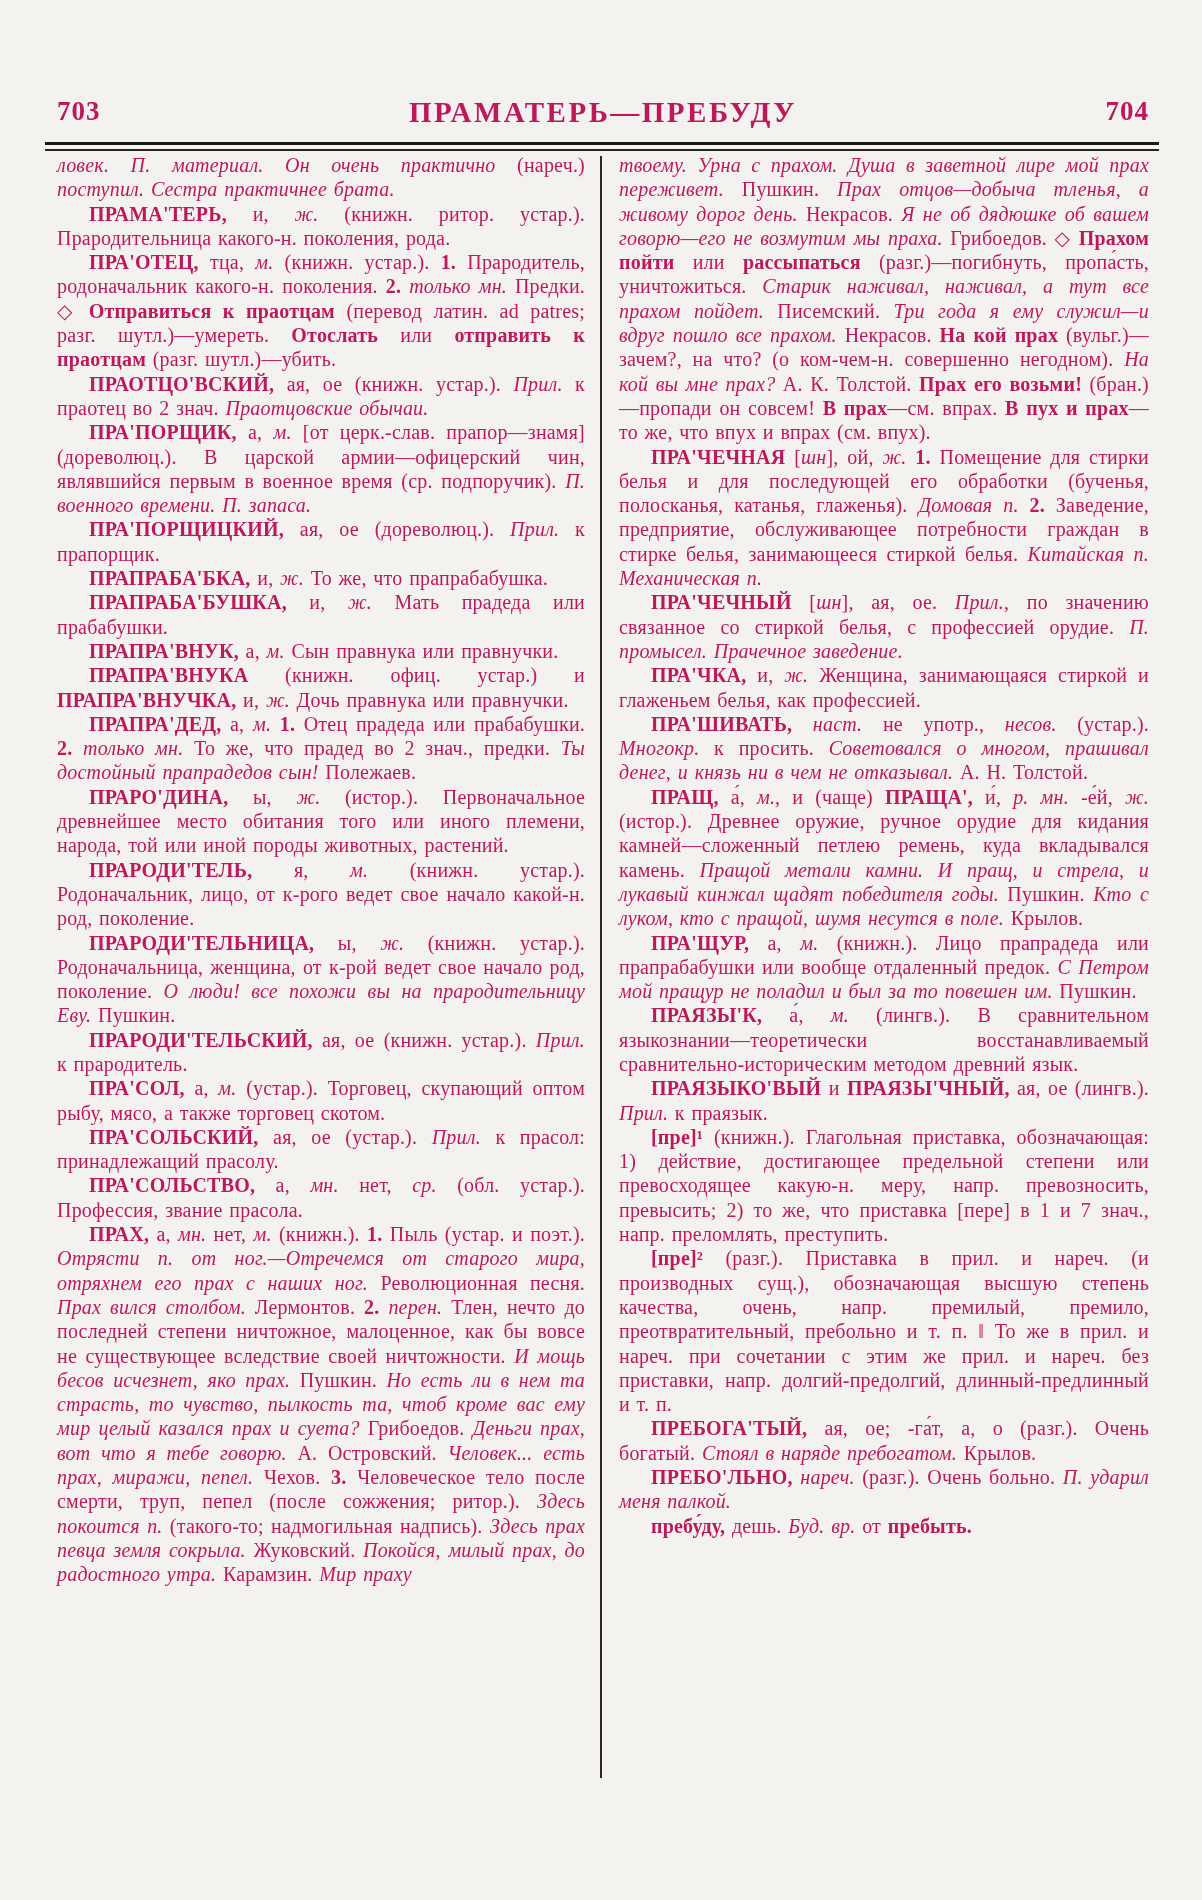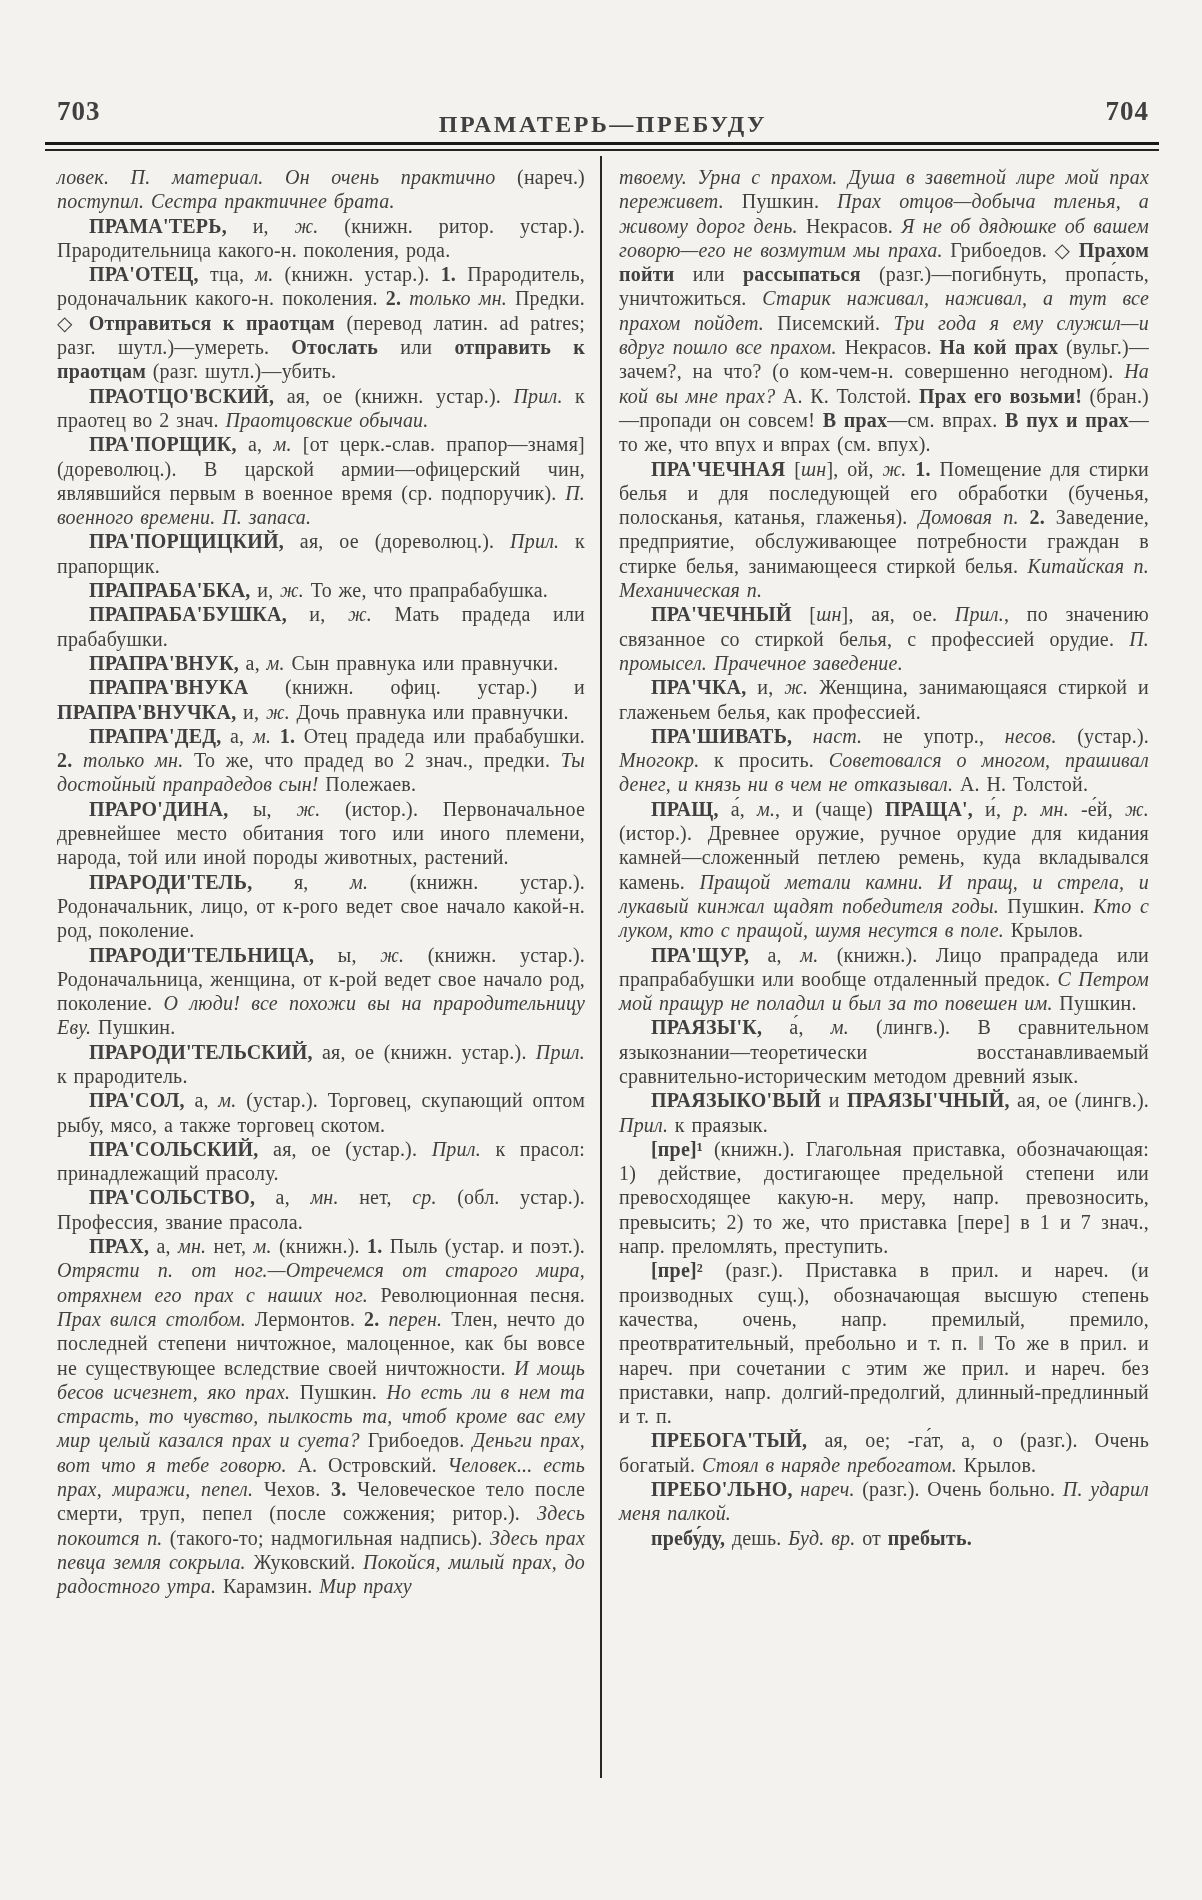--- a/index.html
+++ b/index.html
@@ -6,21 +6,21 @@
   body { background: #e9e7e2; }
 
   .page {
     position: relative;
     width: 1202px;
     height: 1900px;
     margin: 0 auto;
     background: #f4f2ee;
     background-image: radial-gradient(ellipse at 50% 40%, #f6f5f1 60%, #efedе8 100%);
     font-family: "Liberation Serif", "DejaVu Serif", serif;
-    color: #404040;
+    color: #be185d;
     overflow: hidden;
   }
 
   .header-row {
     position: absolute;
     top: 96px;
     left: 57px;
     width: 1092px;
     height: 34px;
   }
@@ -28,24 +28,24 @@
     position: absolute;
     top: 0;
     font-size: 27px;
     font-weight: bold;
     letter-spacing: 1px;
   }
   .page-num.left  { left: 0; }
   .page-num.right { right: 0; }
   .running-head {
     position: absolute;
-    top: 15px;
+    top: 0;
     left: 50%;
     transform: translateX(-50%);
-    font-size: 24px;
+    font-size: 29px;
     font-weight: bold;
     letter-spacing: 2.5px;
     white-space: nowrap;
   }
 
   .rule-thick {
     position: absolute;
     top: 142px; left: 45px;
     width: 1114px; height: 3px;
     background: #1b1916;
@@ -76,21 +76,21 @@
     letter-spacing: 0.2px;
     word-spacing: 1.5px;
   }
   .col.left  { left: 57px;  width: 528px; }
   .col.right { left: 619px; width: 530px; }
 
   .entry {
     margin: 0;
     text-indent: 32px;
   }
-  .entry.cont { text-indent: 0; margin-top: 12px; }
+  .entry.cont { text-indent: 0; }
 
   .run-b { font-weight: bold; }
   .run-i { font-style: italic; }
 </style>
 </head>
 <body>
 
 <div class="page">
 
   <div class="header-row">

